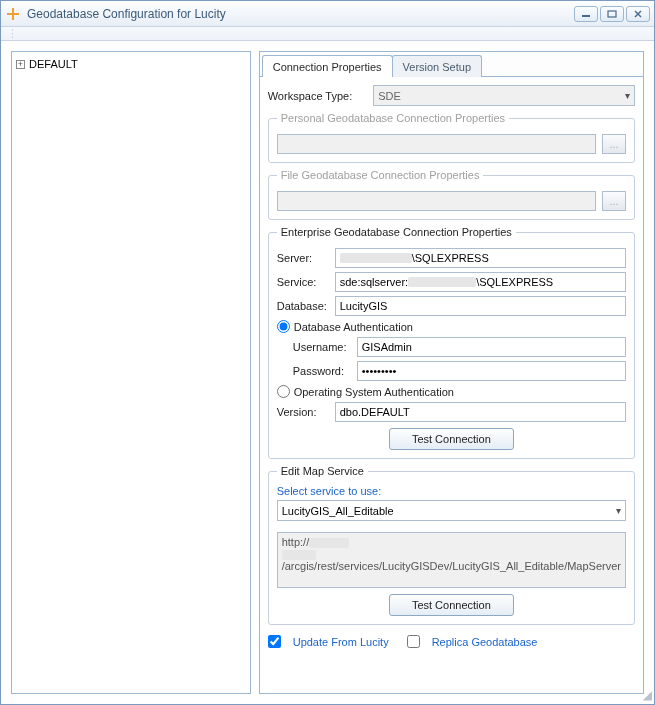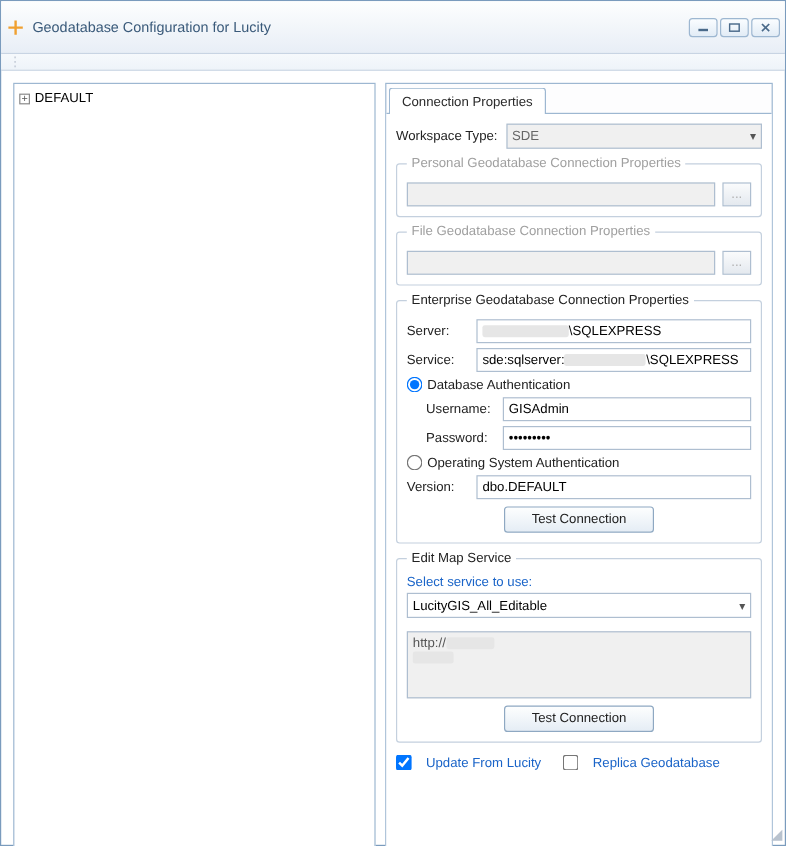--- a/index.html
+++ b/index.html
@@ -1,35 +1,35 @@
 <!DOCTYPE html>
 <html><head>
 <meta charset="utf-8">
 <style>
   * { box-sizing: border-box; font-family: "Segoe UI", Tahoma, sans-serif; font-size: 11px; }
   html, body { margin:0; padding:0; background:#fff; }
   .window { width:655px; height:705px; border:1px solid #7a9bbd; background:#fff; position:relative; }
-  .titlebar { height:44px; background:linear-gradient(#fdfefe,#e8eef6); border-bottom:1px solid #c8d4e3; display:flex; align-items:center; padding:0 4px; }
+  .titlebar { height:26px; background:linear-gradient(#fdfefe,#e8eef6); border-bottom:1px solid #c8d4e3; display:flex; align-items:center; padding:0 4px; }
   .titlebar .icon { width:16px; height:16px; margin-right:6px; display:flex; align-items:center; justify-content:center;}
   .titlebar .title { flex:1; color:#3a5a7a; font-size:12px;}
   .winbtns { display:flex; gap:2px; }
   .winbtn { width:24px; height:16px; border:1px solid #9db7d1; border-radius:3px; background:linear-gradient(#fafdff,#e2ecf6); display:flex; align-items:center; justify-content:center; color:#5a7390; font-size:10px;}
   .toolbar { height:14px; border-bottom:1px solid #c8d4e3; background:linear-gradient(#f6f9fc,#eef3f9); padding-left:6px; display:flex; align-items:center;}
   .grip { color:#c0c8d4; letter-spacing:1px;}
   .body { display:flex; height:calc(100% - 26px - 14px); padding:10px; gap:8px; }
   .tree { width:302px; border:1px solid #9db7d1; background:#fff; padding:6px 4px; }
   .tree-row { display:flex; align-items:center; gap:4px; color:#000;}
   .expander { width:9px; height:9px; border:1px solid #8a8a8a; display:flex; align-items:center; justify-content:center; font-size:9px; line-height:1; color:#555; background:#fff;}
   .rightpane { flex:1; display:flex; flex-direction:column; border:1px solid #9db7d1; background:#fdfdfe;}
   .tabs { display:flex; height:22px; margin-top:2px; margin-left:2px;}
   .tab { padding:2px 10px; border:1px solid #9db7d1; border-bottom:none; background:linear-gradient(#fafdff,#eaf1f8); border-radius:3px 3px 0 0; margin-right:-1px; position:relative; top:1px; color:#2a2a2a; display:flex; align-items:center;}
   .tab.active { background:#fff; z-index:2; font-weight:400;}
   .tab.inactive { background:#eef2f7; color:#4a5a6a;}
   .tabpage { flex:1; border-top:1px solid #9db7d1; background:#fff; padding:8px 8px 6px 8px; overflow:hidden; display:flex; flex-direction:column; gap:6px;}
-  .row { display:flex; align-items:center; gap:7px; }
+  .row { display:flex; align-items:center; gap:21px; }
   .lbl { color:#222; white-space:nowrap;}
   select, input[type=text], input[type=password] { border:1px solid #aebed0; padding:2px 4px; height:20px; background:#fff;}
   .combo { flex:1; height:21px; border:1px solid #aebed0; background:#f0f0f0; display:flex; align-items:center; justify-content:space-between; padding:0 4px; color:#666;}
   .combo.enabled { background:#fff; color:#000;}
   .caret { font-size:10px; color:#555;}
   fieldset { border:1px solid #c4d0de; border-radius:3px; margin:0; padding:6px 8px 8px 8px;}
   fieldset.dis legend { color:#a0a0a0;}
   fieldset legend { padding:0 4px; background:#fff; color:#222;}
   .fieldrow { display:flex; align-items:center; gap:6px; margin-top:4px;}
   .txt { flex:1;}
@@ -92,20 +92,21 @@
     <div class="tree">
       <div class="tree-row">
         <span class="expander">+</span>
         <span>DEFAULT</span>
       </div>
     </div>
 
     <div class="rightpane">
       <div class="tabs">
         <div class="tab active">Connection Properties</div>
+        <div class="tab inactive">Version Setup</div>
       </div>
 
       <div class="tabpage">
 
         <div class="row">
           <span class="lbl">Workspace Type:</span>
           <div class="combo" style="flex:1">
             <span>SDE</span>
             <span class="caret">▾</span>
           </div>
@@ -140,20 +141,24 @@
 
           <div class="fieldrow">
             <span class="lbl" style="width:52px">Service:</span>
             <div class="txt" style="border:1px solid #aebed0; height:20px; padding:2px 4px; display:flex; align-items:center;">
               <span>sde:sqlserver:</span>
                 <span class="redact" style="width:68px"></span>
                 <span>\SQLEXPRESS</span>
             </div>
           </div>
 
+          <div class="fieldrow">
+            <span class="lbl" style="width:52px">Database:</span>
+            <input type="text" class="txt" value="LucityGIS" style="">
+          </div>
 
           <div class="radio-row">
             <input type="radio" checked="" style="">
             <span class="lbl">Database Authentication</span>
           </div>
 
           <div class="fieldrow indent">
             <span class="lbl" style="width:58px">Username:</span>
             <input type="text" class="txt" value="GISAdmin" style="">
           </div>
@@ -179,21 +184,21 @@
 
         <fieldset>
           <legend>Edit Map Service</legend>
           <div class="link" style="margin-top:2px">Select service to use:</div>
           <div class="combo enabled" style="margin-top:3px">
             <span>LucityGIS_All_Editable</span>
             <span class="caret">▾</span>
           </div>
           <div class="multiline" style="margin-top:11px">
             <span>http://</span><span class="redact" style="width:40px"></span><br>
-            <span class="redact" style="width:34px"></span>
+            <span class="redact" style="width:34px"></span><span>/arcgis/rest/services/LucityGISDev/LucityGIS_All_Editable/MapServer</span>
           </div>
           <div class="center">
             <div class="btn">Test Connection</div>
           </div>
         </fieldset>
 
         <div class="bottomrow">
           <label class="cb">
             <input type="checkbox" checked="" style="">
             <span>Update From Lucity</span>

